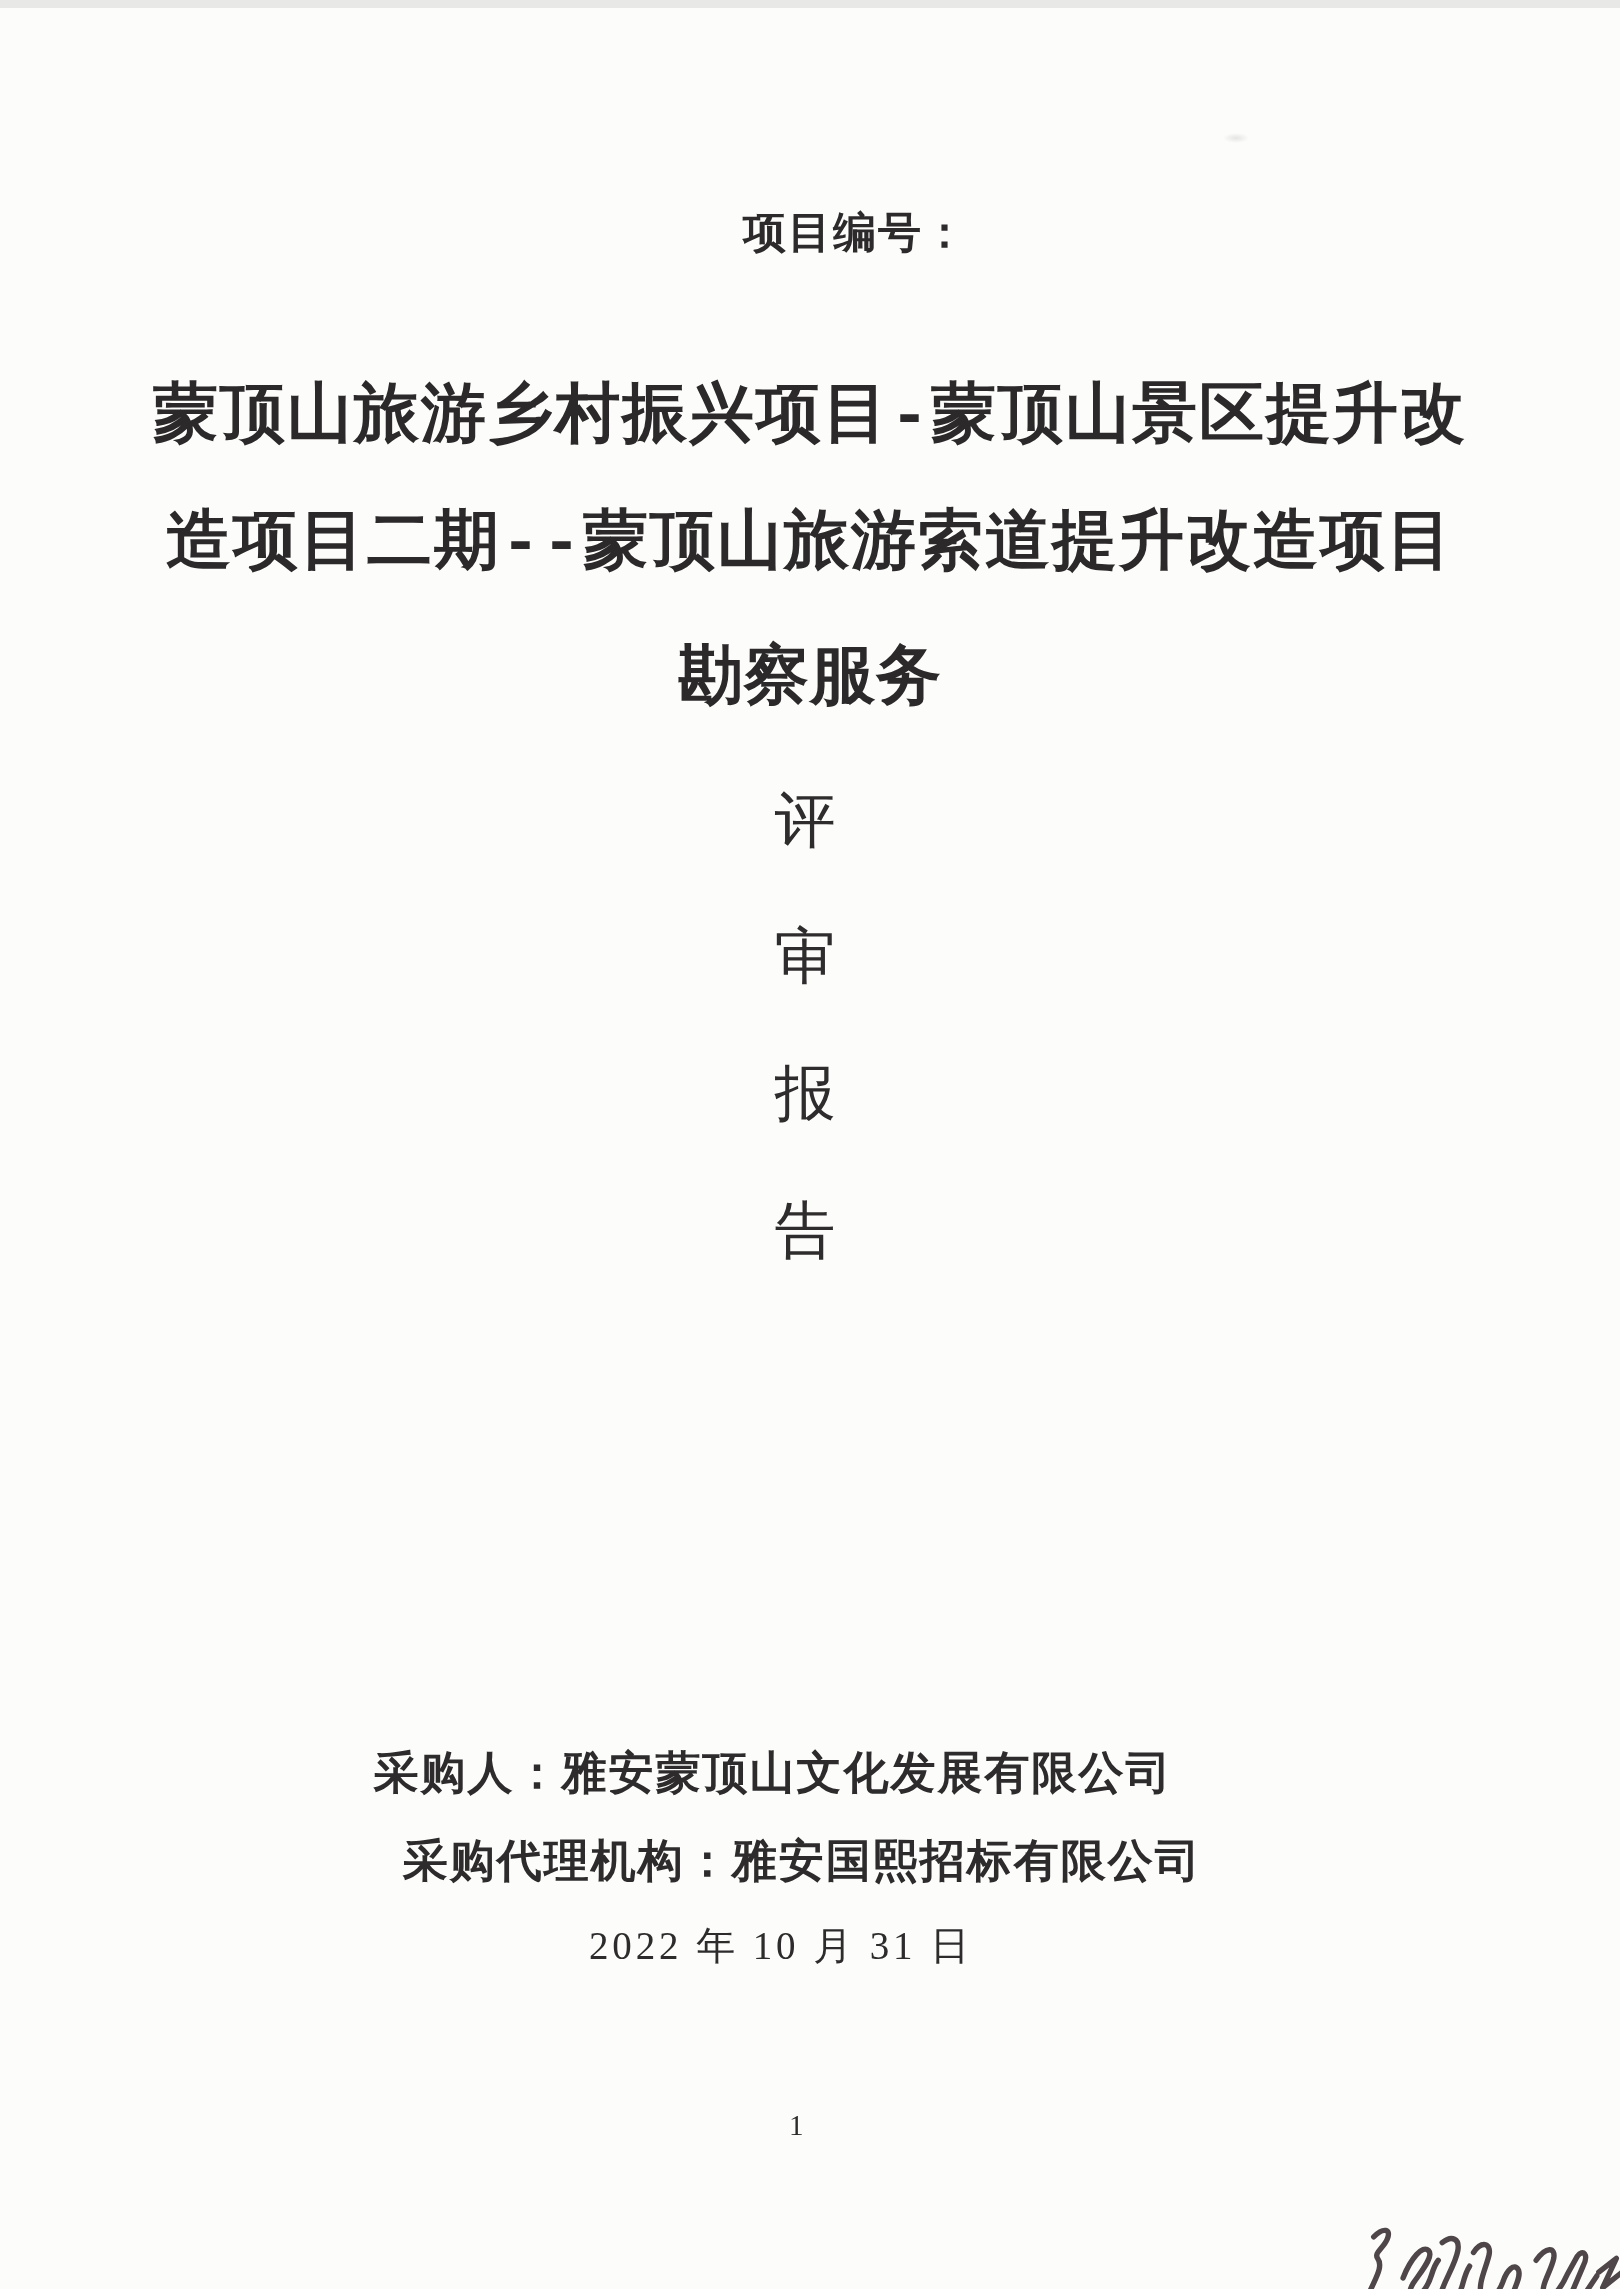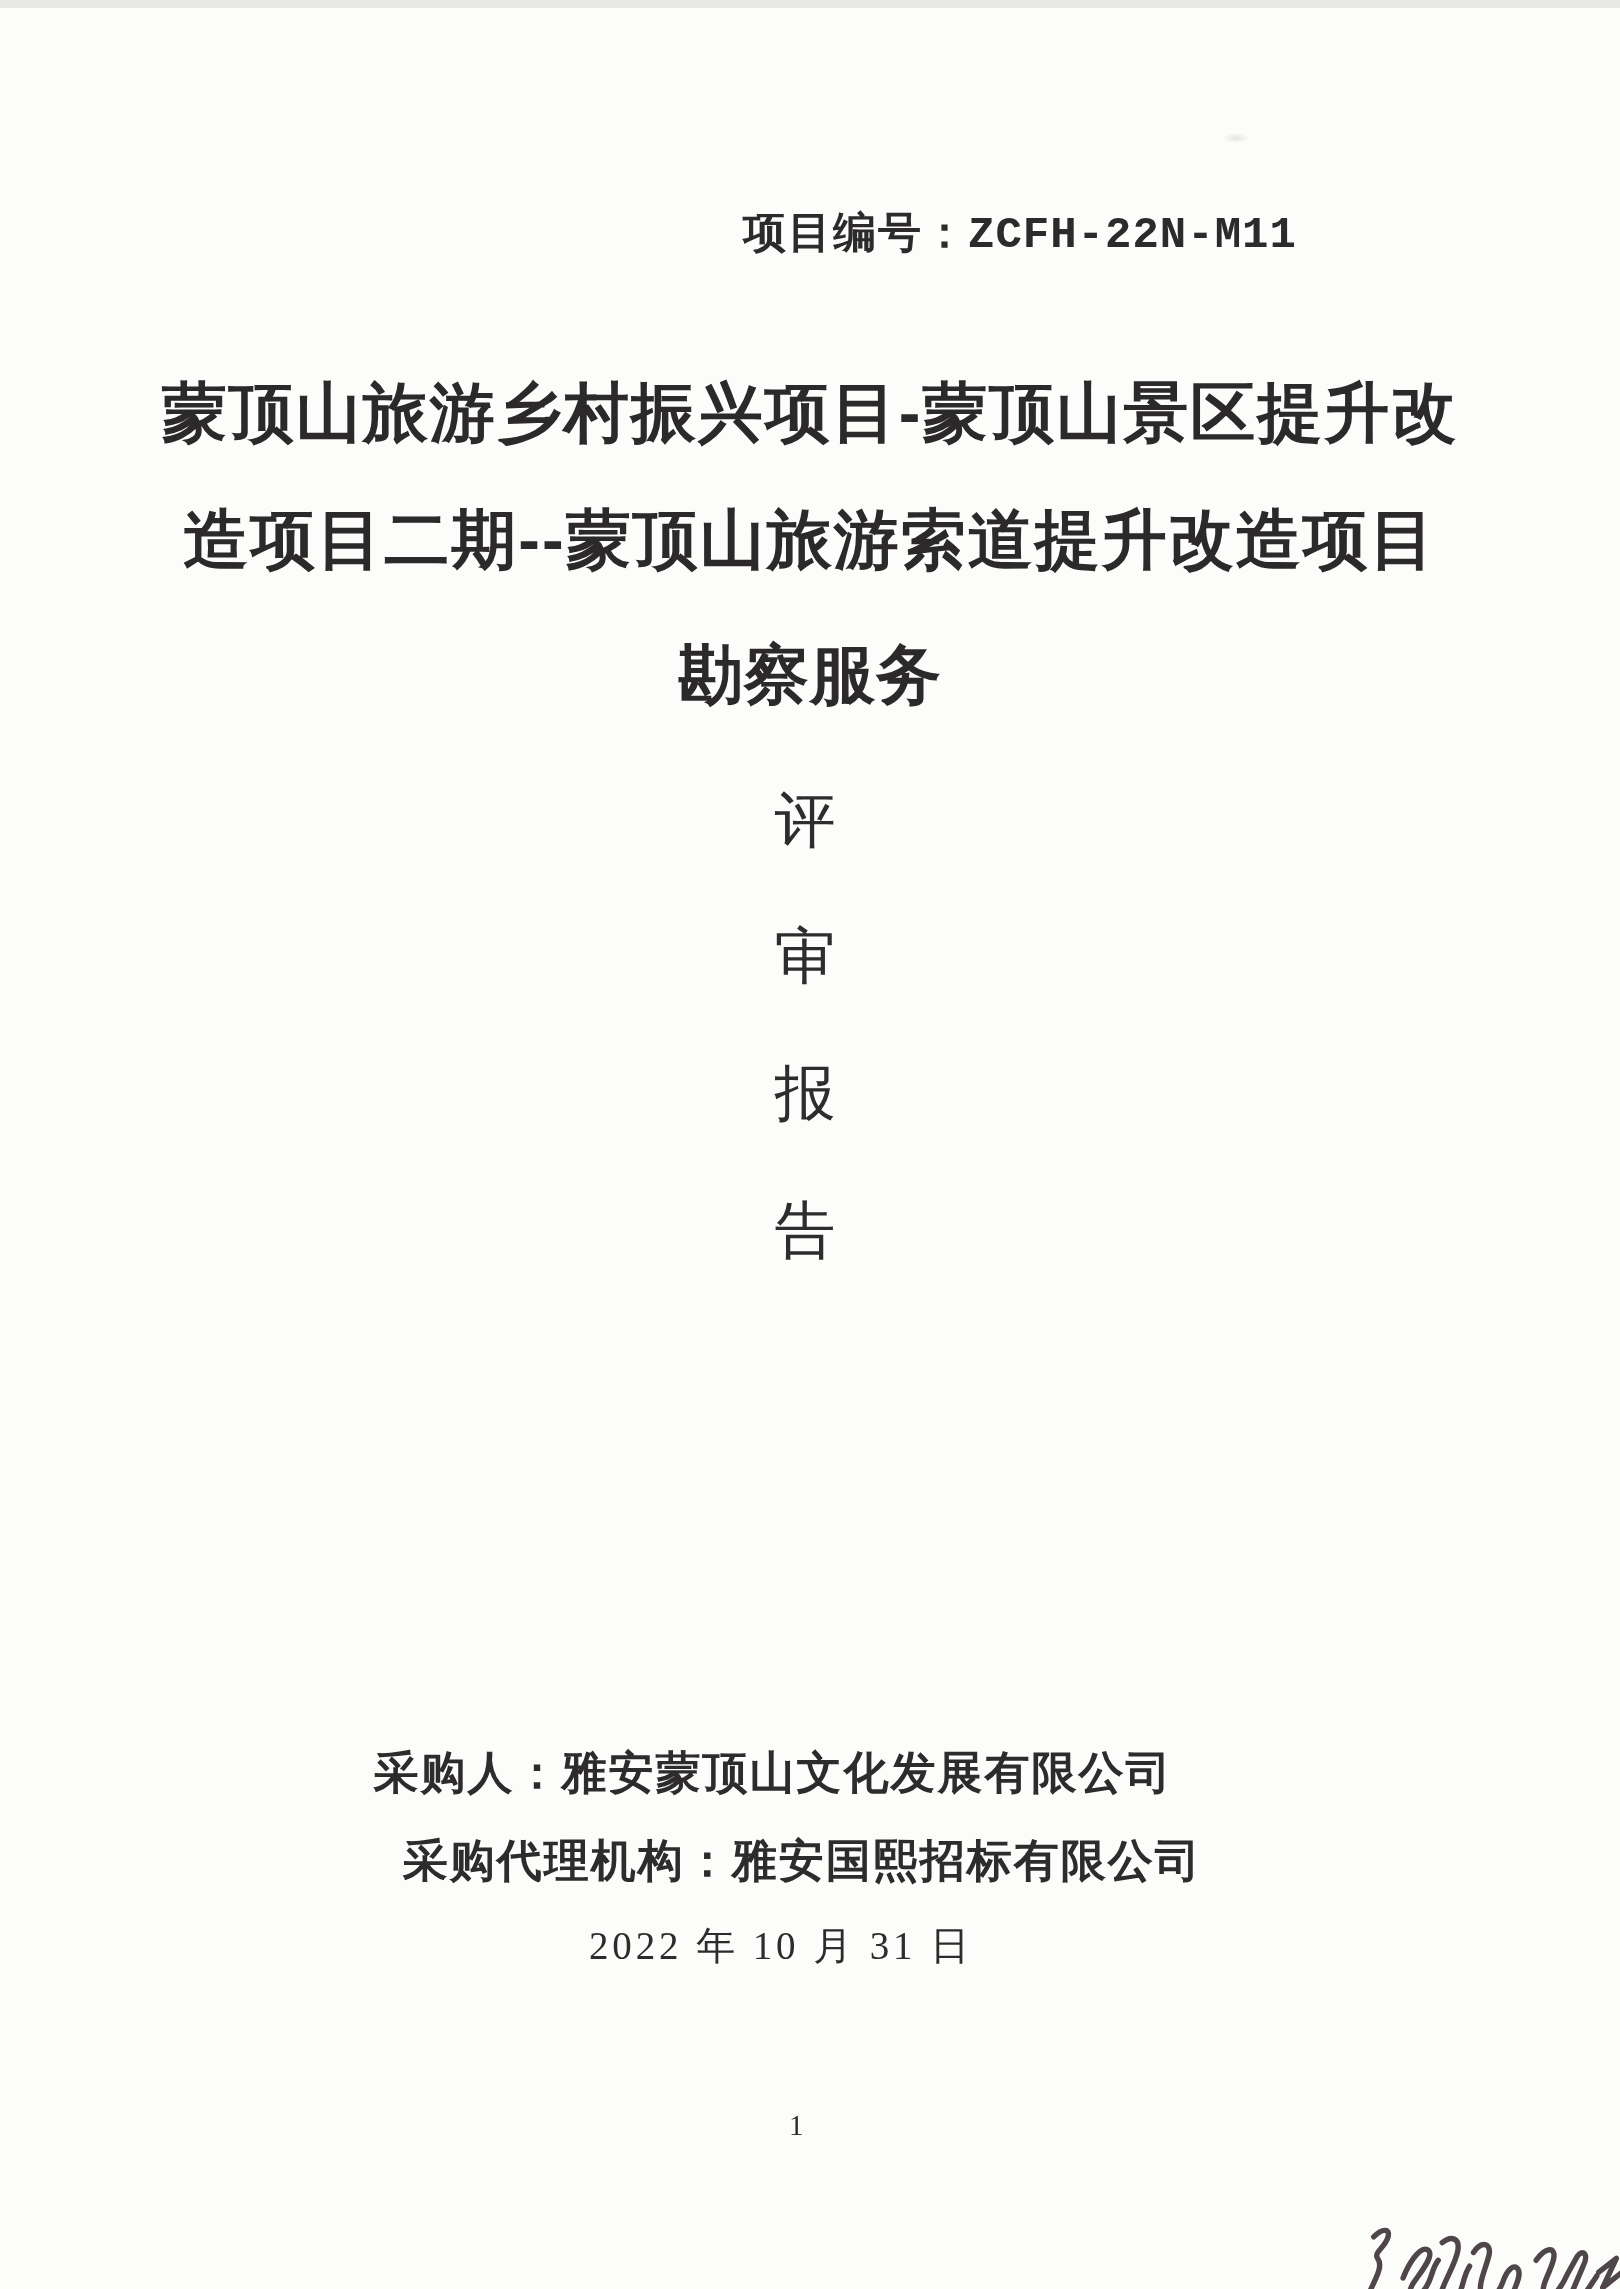--- a/index.html
+++ b/index.html
@@ -36,21 +36,21 @@
     font-weight: 600;
     font-size: 44px;
     letter-spacing: 1px;
   }
   
   .title-line {
     position: absolute;
     left: 0;
     width: 100%;
     text-align: center;
-    font-family: Liberation Sans, sans-serif;
+    font-family: Liberation Mono, monospace;
     font-weight: 700;
     font-size: 65px;
     letter-spacing: 2px;
     white-space: nowrap;
     color: #2b292a;
   }
   .title-line.l1 { top: 361px; }
   .title-line.l2 { top: 488px; }
   .title-line.l3 { top: 623px; letter-spacing: 1px; }
   
@@ -128,21 +128,20 @@
 </style>
 </head>
 <body>
 
 <div class="page">
 
   <div class="smudge"></div>
 
   <div class="project-number">
     <span class="label">项目编号：</span>
-    <span class="value">ZCFH-22N-M11</span>
   </div>
 
   <div class="title-line l1">蒙顶山旅游乡村振兴项目-蒙顶山景区提升改</div>
   <div class="title-line l3">勘察服务</div>
   <div class="title-line l2">造项目二期--蒙顶山旅游索道提升改造项目</div>
 
   <div class="report-char c0">评</div>
   <div class="report-char c1">审</div>
   <div class="report-char c2">报</div>
   <div class="report-char c3">告</div>

